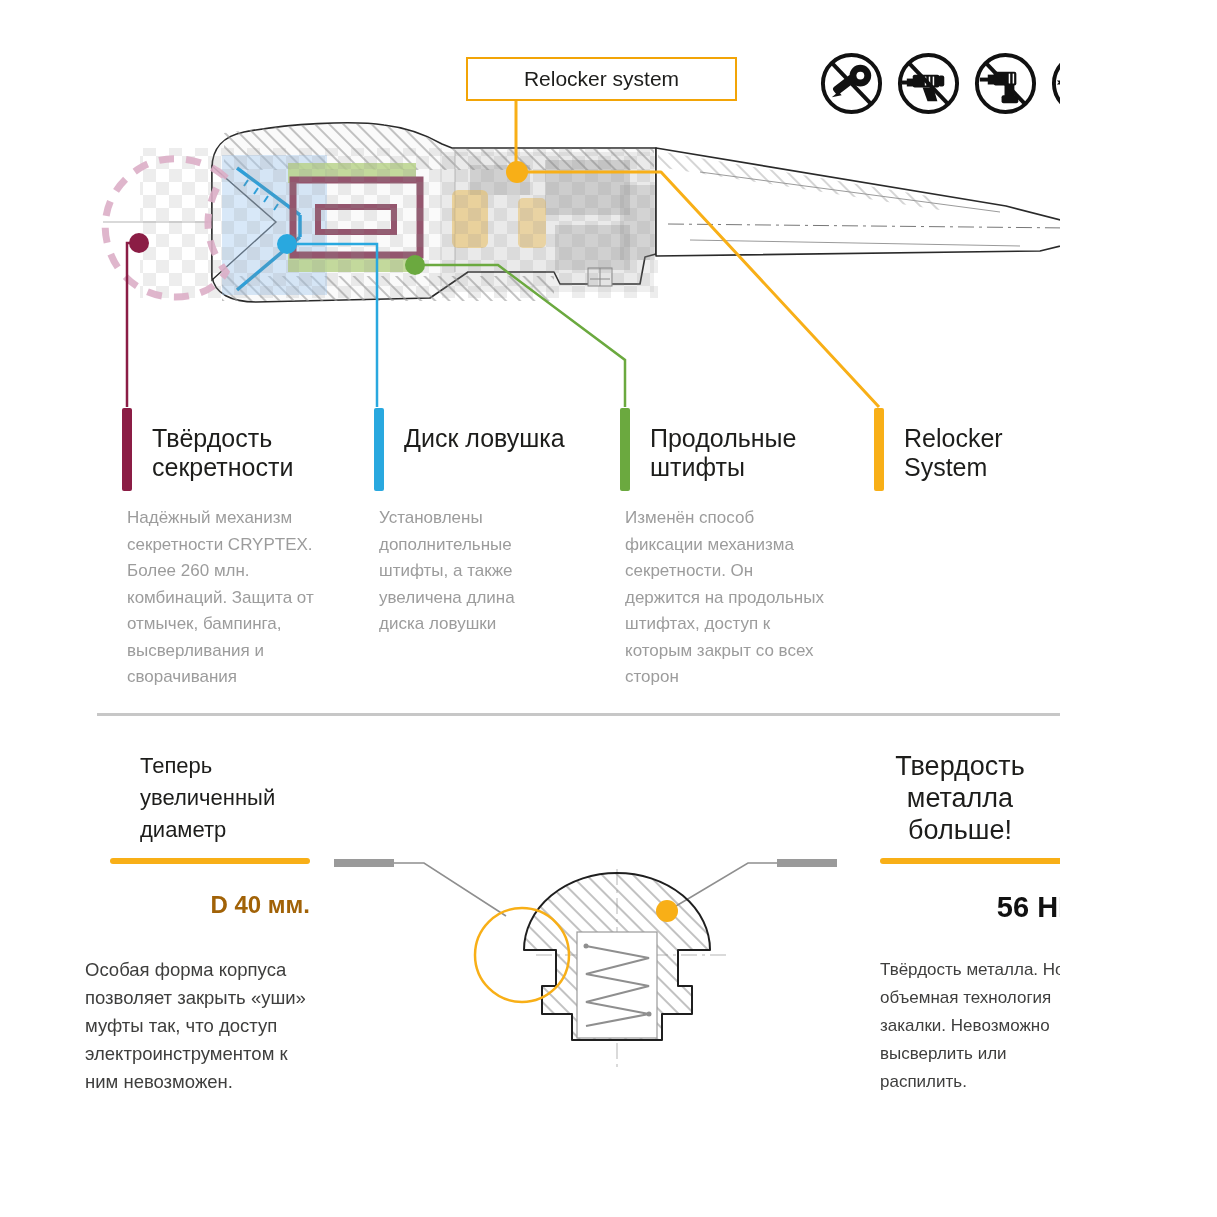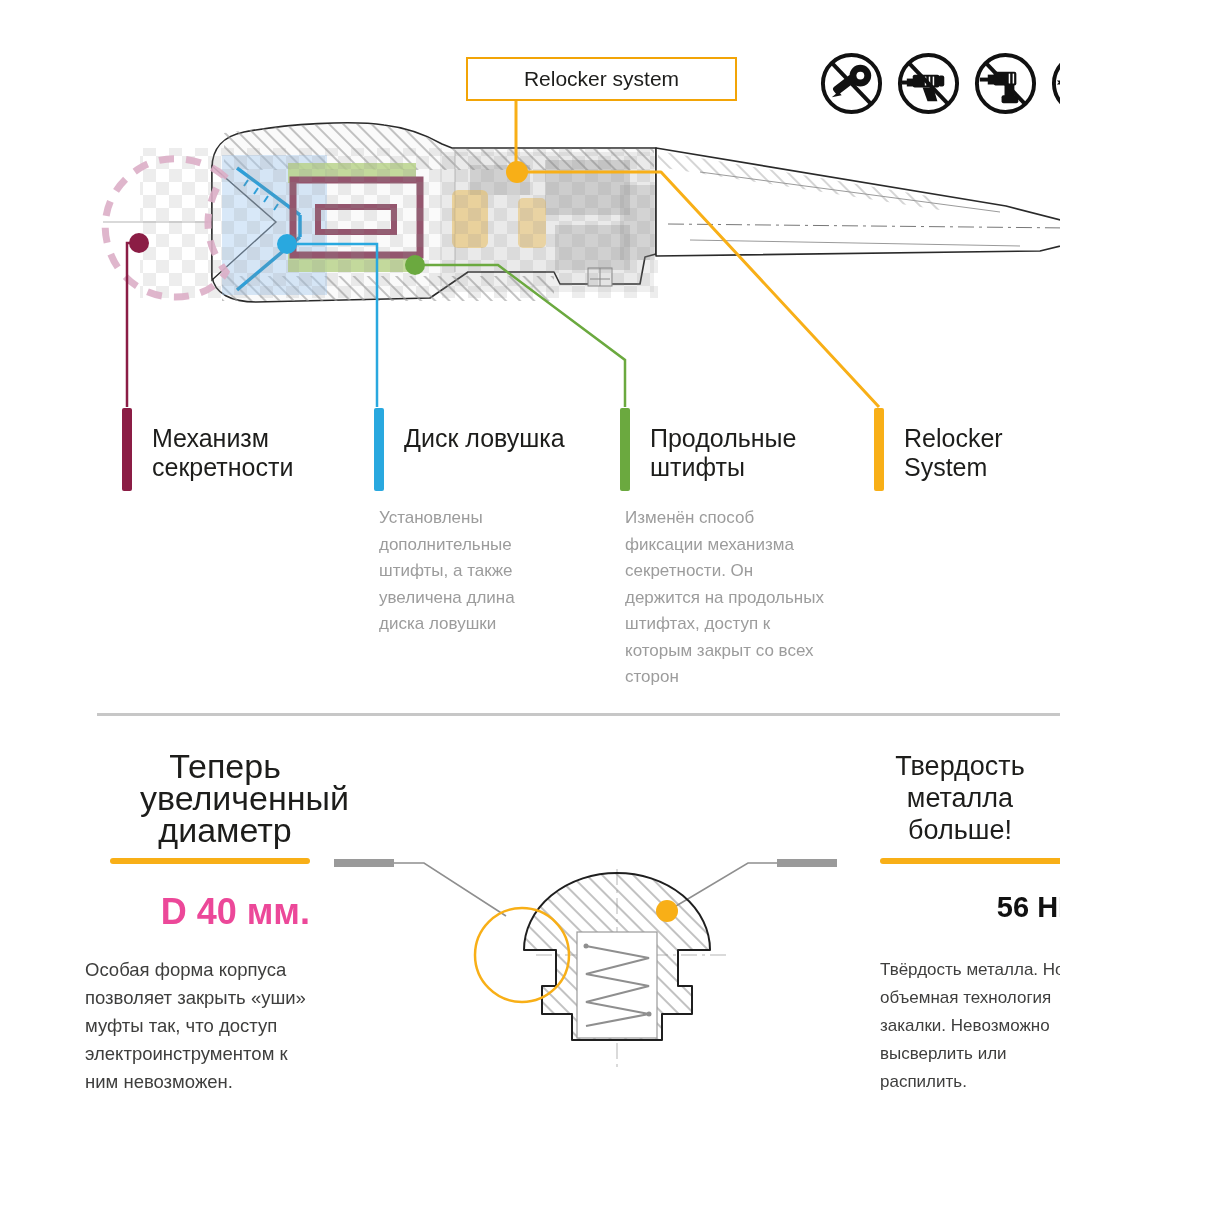--- a/index.html
+++ b/index.html
@@ -29,26 +29,26 @@
   .f-title{position:absolute;left:30px;top:16px;width:178px;font-size:25px;line-height:29px;color:#1d1d1b;}
   .f-body{position:absolute;left:5px;top:97px;font-size:17px;line-height:26.5px;color:#9c9c9c;}
   #f1 .f-body{width:197px;}
   #f2 .f-body{width:185px;}
   #f3 .f-body{width:199px;}
   #f4 .f-body{width:202px;}
 
   .divider{left:97px;top:713px;width:1015px;height:3px;background:#c7c7c7;}
 
   
-  .bl-title{left:140px;top:750px;width:170px;text-align:center;font-size:34px;line-height:32px;}
+  .bl-title{left:140px;top:750px;width:170px;text-align:left;font-size:22px;line-height:32px;}
   .br-title{left:880px;top:750px;width:160px;text-align:center;font-size:27px;line-height:32px;}
   .underline{top:858px;height:6px;border-radius:3px;}
   .bl-under{left:110px;width:200px;}
   .br-under{left:880px;width:198px;}
-  .bl-value{left:90px;top:891px;width:220px;text-align:right;font-size:36px;font-weight:bold;color:#ec4899;}
+  .bl-value{left:90px;top:891px;width:220px;text-align:right;font-size:24px;font-weight:bold;color:#a16207;}
   .br-value{left:880px;top:891px;width:220px;text-align:right;font-size:29px;font-weight:bold;color:#111;}
   .bl-body{left:85px;top:956px;width:225px;text-align:left;font-size:18.5px;line-height:28px;color:#3e3e3d;}
   .br-body{left:880px;top:956px;width:215px;text-align:left;font-size:17px;line-height:28px;color:#3e3e3d;}
 </style>
 </head>
 <body>
 
 <div class="page">
 
   <svg class="abs topsvg" width="1217" height="412" viewBox="0 0 1217 412">
@@ -177,21 +177,22 @@
       <path d="M8,31 h17 v4 h-17 l2,-2 z" fill="#111"></path>
       <rect x="24" y="27" width="23" height="12" rx="3" fill="#111"></rect>
       <path d="M45,27 h8 l5,6 l-6,9 l-9,-4 z" fill="#111"></path>
       <path d="M50,43 q5,9 -7,11" stroke="#111" stroke-width="2.5" fill="none"></path>
       <line x1="14" y1="13" x2="54" y2="55" stroke="#111" stroke-width="4"></line>
     </svg>
   </div>
 
   <div class="abs feature" id="f1">
     <div class="f-bar" style="background: rgb(139, 29, 69);"></div>
-    <div class="f-title">Механизм секретности</div>
+    <div class="f-title">Твёрдость секретности</div>
+    <div class="f-body">Надёжный механизм секретности CRYPTEX. Более 260 млн. комбинаций. Защита от отмычек, бампинга, высверливания и сворачивания</div>
   </div>
   <div class="abs feature" id="f3">
     <div class="f-bar" style="background: rgb(107, 169, 63);"></div>
     <div class="f-title">Продольные штифты</div>
     <div class="f-body">Изменён способ фиксации механизма секретности. Он держится на продольных штифтах, доступ к которым закрыт со всех сторон</div>
   </div>
   <div class="abs feature" id="f2">
     <div class="f-bar" style="background: rgb(41, 168, 223);"></div>
     <div class="f-title">Диск ловушка</div>
     <div class="f-body">Установлены дополнительные штифты, а также увеличена длина диска ловушки</div>

